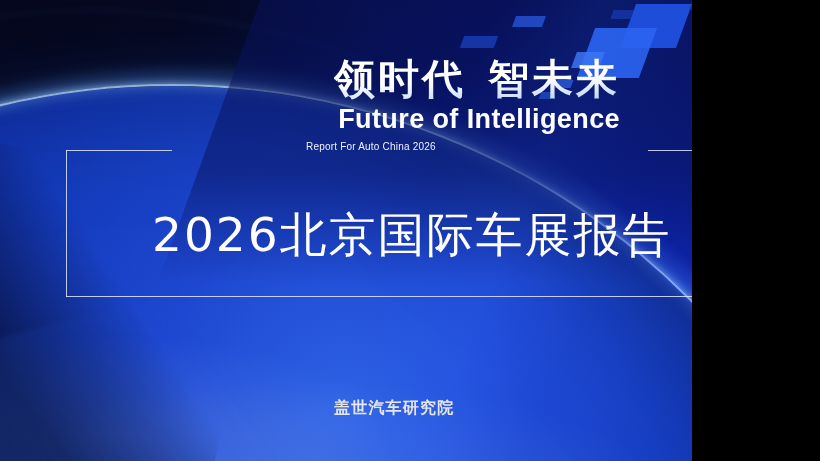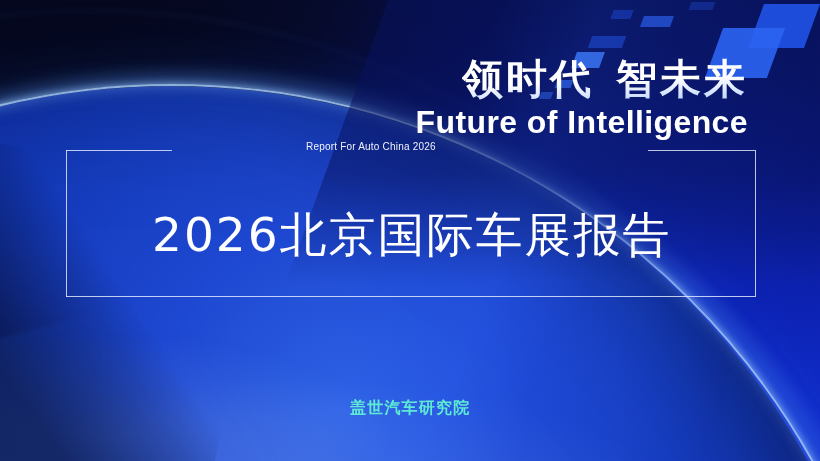--- a/index.html
+++ b/index.html
@@ -2,21 +2,21 @@
 <html><head>
 <meta charset="utf-8">
 <style>
   html, body {
     margin: 0;
     padding: 0;
     background: #000;
   }
   #slide {
     position: relative;
-    width: 820px;
+    width: 692px;
     height: 461px;
     overflow: hidden;
     background: #0a1da8;
     font-family: "Liberation Sans", "DejaVu Sans", sans-serif;
     -webkit-font-smoothing: antialiased;
   }
 
   
 
   
@@ -220,21 +220,21 @@
     text-shadow: none;
     white-space: nowrap;
     font-family: "DejaVu Sans", "Liberation Sans", sans-serif;
   }
   .headline-cn .gap { display: inline-block; width: 22px; }
 
   .headline-en {
     position: absolute;
     right: 72px;
     top: 104px;
-    font-size: 32px;
+    font-size: 27px;
     font-weight: 700;
     letter-spacing: 0.4px;
     color: #ffffff;
     white-space: nowrap;
     font-family: "Liberation Sans", sans-serif;
   }
 
   .subtitle {
     position: absolute;
     left: 306px;
@@ -258,24 +258,23 @@
     font-family: "DejaVu Sans", "Liberation Sans", sans-serif;
   }
 
   .footer-org {
     position: absolute;
     left: 334px;
     top: 398px;
     font-size: 16px;
     font-weight: 700;
     letter-spacing: 1.2px;
-    color: #5eead4;
+    color: #e5e5e5;
     white-space: nowrap;
     font-family: "DejaVu Sans", "Liberation Sans", sans-serif;
-    margin-left: 16px;
   }
 </style>
 </head>
 <body>
 
 <div id="slide">
 
   <div class="bg-base"></div>
   <div class="bg-space"></div>
   <div class="halo-arc"></div>

